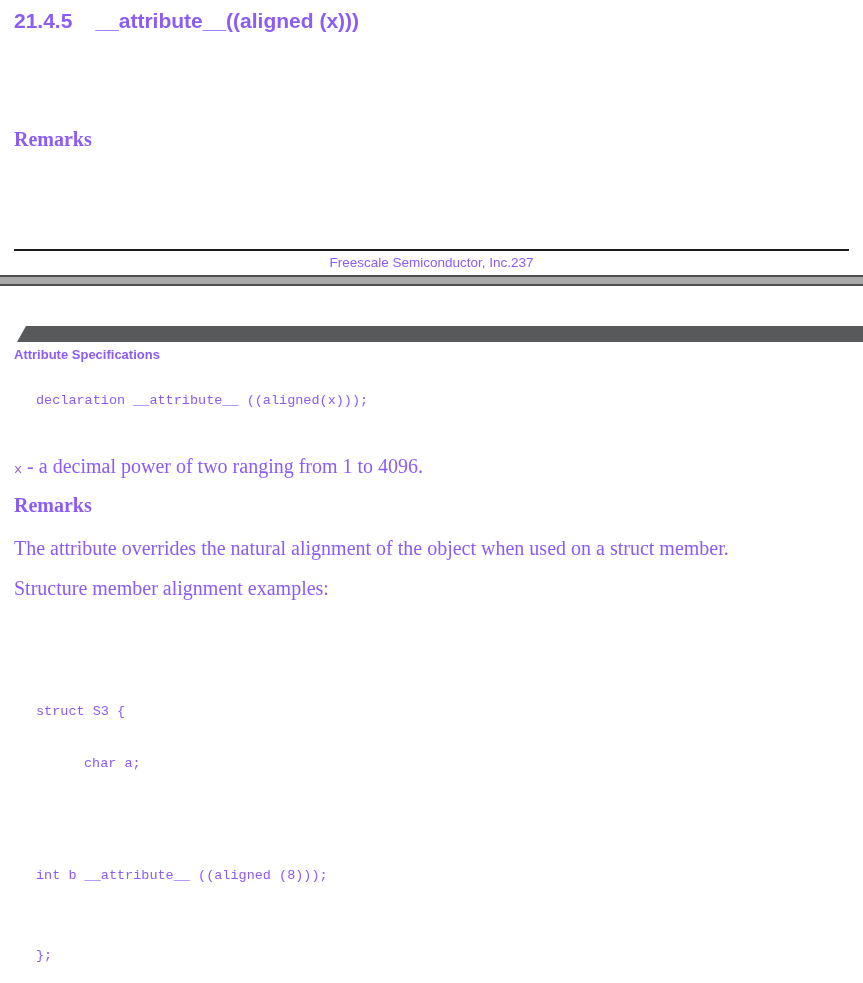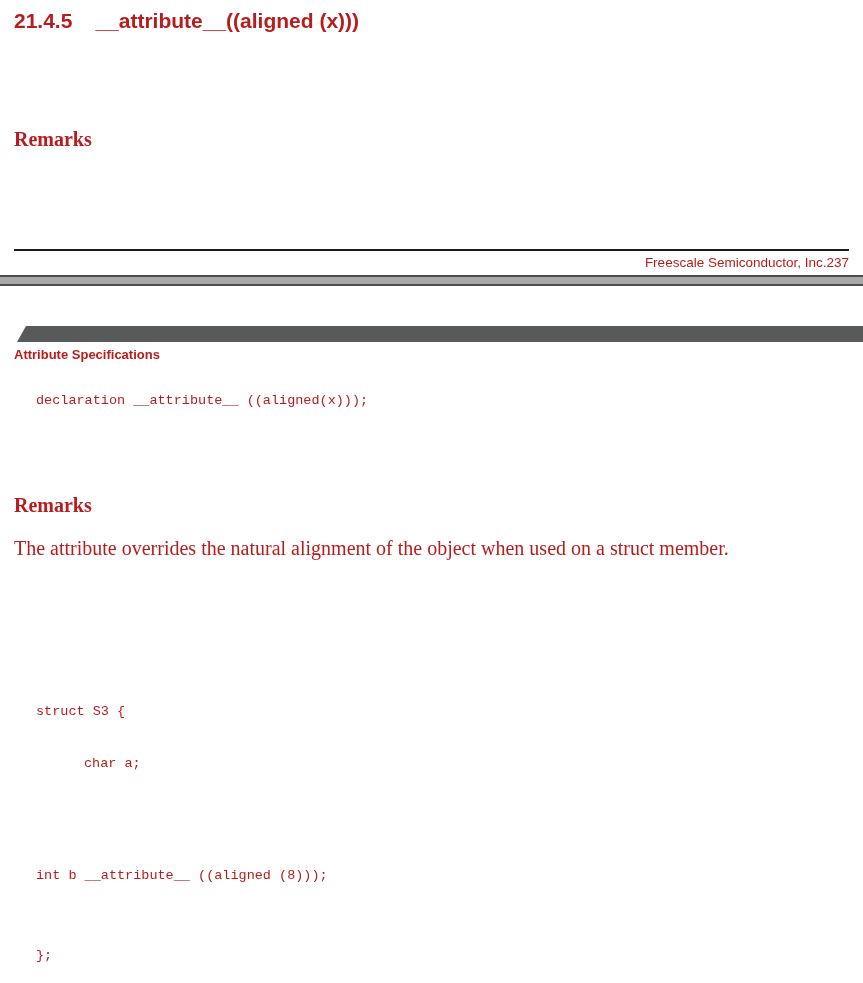--- a/index.html
+++ b/index.html
@@ -2,21 +2,21 @@
 <html><head>
 <meta charset="utf-8">
 <style>
   * { margin: 0; padding: 0; box-sizing: border-box; }
   html, body { background: #ffffff; }
   .page {
     position: relative;
     width: 863px;
     height: 983px;
     background: #ffffff;
-    color: #b91c1c;
+    color: #8b5cf6;
     font-family: "Liberation Serif", serif;
     overflow: hidden;
   }
 
   
   .section-heading {
     position: absolute; left: 14px; top: 9px;
     font-family: "Liberation Sans", sans-serif;
     font-weight: bold; font-size: 21px; white-space: nowrap;
   }
@@ -38,21 +38,21 @@
     font-weight: bold; font-size: 13.5px; line-height: 18px;
   }
 
   .footer-rule {
     position: absolute; left: 14px; top: 249px;
     width: 835px; height: 0;
     border-top: 2px solid #1c1c1c;
   }
   .footer-row {
     position: absolute; left: 14px; right: 14px; top: 255px;
-    display: flex; justify-content: flex-end;
+    display: flex; justify-content: center;
     font-family: "Liberation Sans", sans-serif;
     font-size: 13.5px;
   }
 
   
   .page-separator {
     position: absolute; left: 0; top: 275px;
     width: 863px; height: 11px;
     background: #a9a9a9;
     border-top: 2px solid #4d4d4d;
@@ -125,25 +125,27 @@
   </div>
 
   <div class="page-separator"></div>
 
   <div class="section-bar"></div>
 
   <div class="attr-spec-heading">Attribute Specifications</div>
 
   <div class="syntax-code">declaration __attribute__ ((aligned(x)));</div>
 
+  <p class="param-line"><span class="mono">x</span><span> - a decimal power of two ranging from 1 to 4096.</span></p>
 
   <h2 class="remarks-heading">Remarks</h2>
 
   <p class="para-1">The attribute overrides the natural alignment of the object when used on a struct member.</p>
 
+  <p class="para-2">Structure member alignment examples:</p>
 
 
   <div class="code-line code-line-0">struct S3 {</div>
   <div class="code-line code-line-1">char a;</div>
   <div class="code-line code-line-2">int b __attribute__ ((aligned (8)));</div>
   <div class="code-line code-line-3">};</div>
 
 </div>
 
 </body></html>

